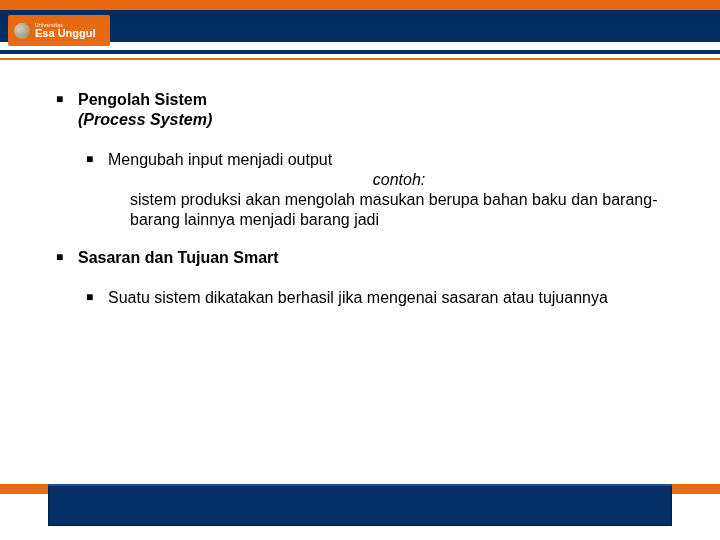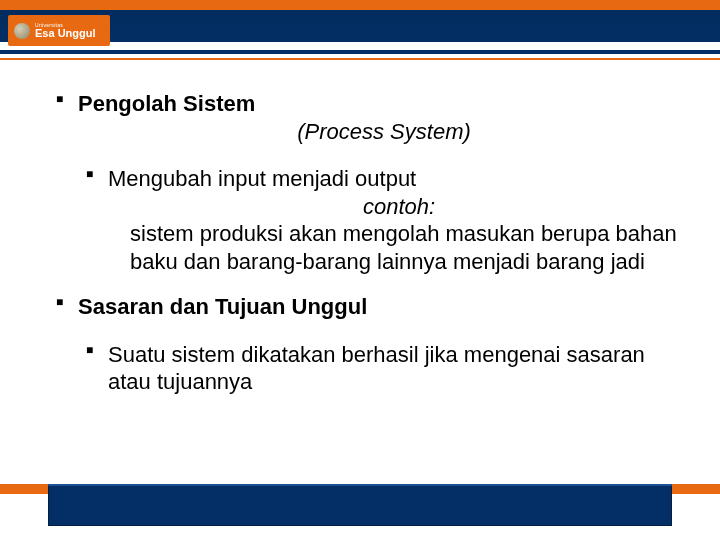--- a/index.html
+++ b/index.html
@@ -13,25 +13,25 @@
   .logo-box { position: absolute; left: 8px; top: 5px; height: 31px; width: 102px; background: #e76a12; border-radius: 2px; display: flex; align-items: center; padding-left: 6px; }
   .logo-circle { width: 16px; height: 16px; border-radius: 50%; background: radial-gradient(circle at 35% 35%, #d6cfb8, #8e8560); margin-right: 5px; flex-shrink: 0; }
   .logo-text { display: flex; flex-direction: column; line-height: 1; }
   .logo-text .small { color: #fff; font-size: 5px; letter-spacing: .3px; }
   .logo-text .big { color: #fff; font-size: 11px; font-weight: bold; text-align: right; }
   .tagline { position: absolute; left: 128px; top: 19px; color: #fff; font-size: 14px; font-weight: bold; font-style: italic; letter-spacing: .2px; margin-top: 11px; }
   .thin-navy { position: absolute; top: 50px; left: 0; right: 0; height: 4px; background: #032f66; }
   .rule-orange { position: absolute; top: 58px; left: 0; right: 0; height: 2px; background: #e76a12; }
 
   
-  .content { position: absolute; top: 90px; left: 50px; right: 30px; color: #000; font-size: 22px; line-height: 1.25; }
+  .content { position: absolute; top: 90px; left: 50px; right: 30px; color: #000; font-size: 16px; line-height: 1.25; }
   .l1 { position: relative; padding-left: 28px; margin-bottom: 20px; }
   .l1::before { content: "■"; position: absolute; left: 6px; top: 2px; font-size: 12px; color: #000; }
   .l1 .head { font-weight: bold; }
-  .l1 .sub { font-style: italic; font-weight: normal; text-align: center; }
+  .l1 .sub { font-style: italic; font-weight: bold; }
   .l2 { position: relative; padding-left: 28px; margin-left: 30px; margin-top: 6px; margin-bottom: 18px; }
   .l2::before { content: "■"; position: absolute; left: 6px; top: 2px; font-size: 12px; color: #000; }
   .l2 .italic { font-style: italic; text-align: center; }
   .indent { padding-left: 22px; display: block; }
 
   
   .footer { position: absolute; left: 0; right: 0; bottom: 12px; height: 44px; }
   .footer-orange { position: absolute; left: 0; right: 0; top: 0; height: 10px; background: #e76a12; }
   .footer-navy { position: absolute; left: 48px; right: 48px; top: 0; height: 42px; background: #032f66; border: 1px solid #032043; }
   .footer-line { position: absolute; left: 48px; right: 48px; top: 0; height: 2px; background: #1a4f92; }
@@ -64,21 +64,21 @@
       <div class="sub">(Process System)</div>
     </div>
 
     <div class="l2">
       <div>Mengubah input menjadi output</div>
       <div class="italic">contoh:</div>
       <span class="indent">sistem produksi akan mengolah masukan berupa bahan baku dan barang-barang lainnya menjadi barang jadi</span>
     </div>
 
     <div class="l1">
-      <div class="head">Sasaran dan Tujuan Unggul</div>
+      <div class="head">Sasaran dan Tujuan Smart</div>
     </div>
 
     <div class="l2">
       <div>Suatu sistem dikatakan berhasil jika mengenai sasaran atau tujuannya</div>
     </div>
 
   </div>
 
   <div class="footer">
     <div class="footer-orange"></div>

